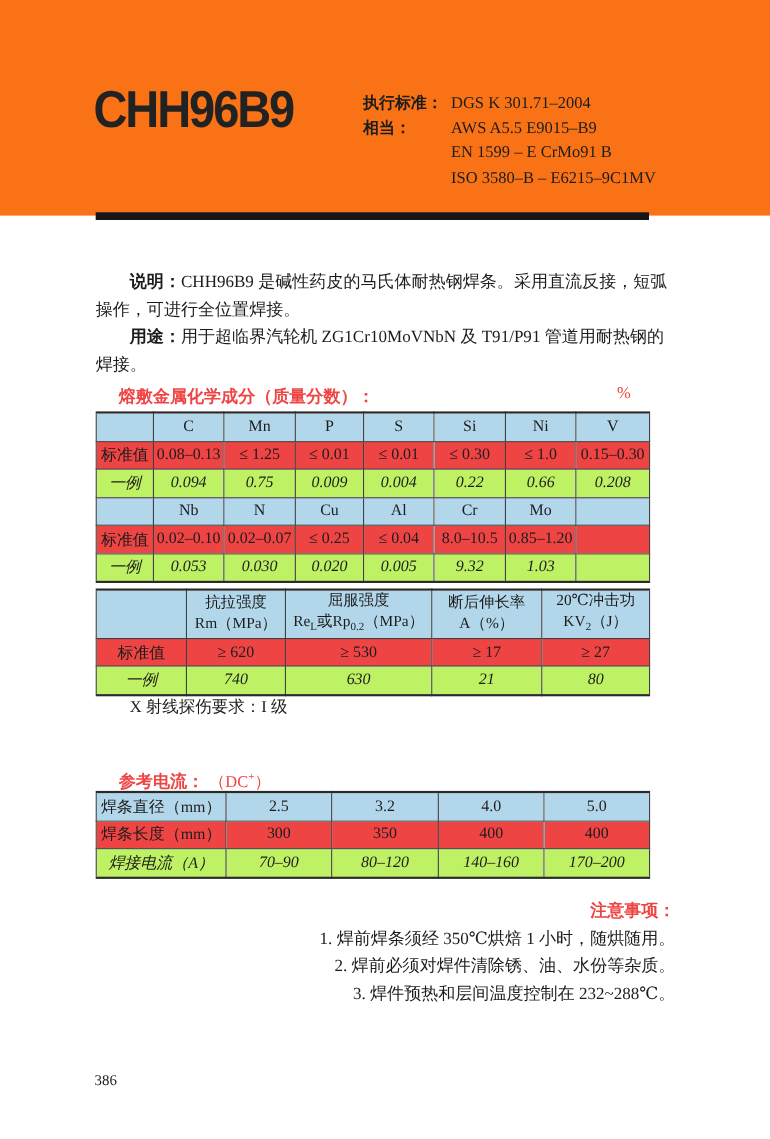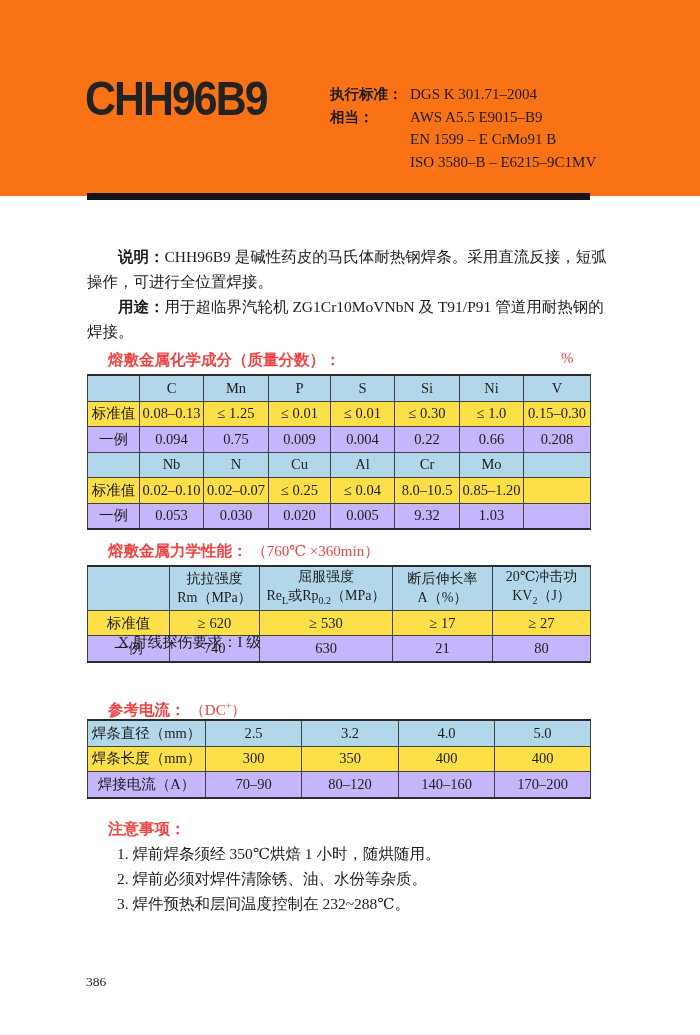--- a/index.html
+++ b/index.html
@@ -33,27 +33,27 @@
   .sec-title{
     font-family:"Liberation Sans","DejaVu Sans",sans-serif;font-weight:bold;
     font-size:15.5px;color:#ef4444;white-space:nowrap;
   }
   .sec-cond{font-family:"Liberation Serif","DejaVu Serif",serif;font-weight:normal;font-size:15px;}
   
   table{border-collapse:collapse;table-layout:fixed;width:503px;font-size:14.5px;}
   table{border-top:2px solid #2b2b2b;border-bottom:2px solid #2b2b2b;}
   td{border:1px solid #414141;text-align:center;padding:0 1px;height:24.5px;overflow:hidden;white-space:nowrap;}
   .hrow td{background:#b3d7ea;}
-  .srow td{background:#fde047;}
-  .erow td{background:#c4b5fd;}
+  .srow td{background:#ef4444;}
+  .erow td{background:#bef264;font-style:italic;}
   .mech-hd td{height:40px;line-height:18.5px;font-size:14px;padding-top:1px;}
   sub{font-size:10px;}
   sup{font-size:10px;}
   .xray{font-size:15px;}
-  .notes{left:87px;top:816px;width:527px;font-size:15.5px;line-height:25px;}
+  .notes{left:87px;top:816px;width:527px;font-size:15.5px;line-height:25px;text-align:right;}
   .notes .items{margin-left:30px;}
   .page-num{left:86px;top:974px;font-size:13.5px;}
   .pct{position:absolute;left:453px;top:0;font-family:"Liberation Serif","DejaVu Serif",serif;font-weight:normal;font-size:15px;}
 </style>
 </head>
 <body>
 
 <div class="abs header-block">
   <div class="abs product-code">CHH96B9</div>
   <div class="abs standards">
@@ -158,21 +158,21 @@
     <td>1.03</td>
     <td></td>
   </tr>
 </tbody>
   </table>
 
 <div class="abs sec-title" style="left:108px;top:541px;text-align:center;">
   <span>熔敷金属力学性能：</span>
   <span class="sec-cond">（760℃ ×360min）</span>
 </div>
-<table class="abs" style="left:87px;top:565px;padding-left:28px;">
+<table class="abs" style="left:87px;top:535px;padding-left:28px;">
   <colgroup>
       <col style="width:82px">
       <col style="width:90px">
       <col style="width:133px">
       <col style="width:100px">
       <col style="width:98px">
     </colgroup>
   <tbody>
       <tr class="hrow mech-hd">
     <td></td>

